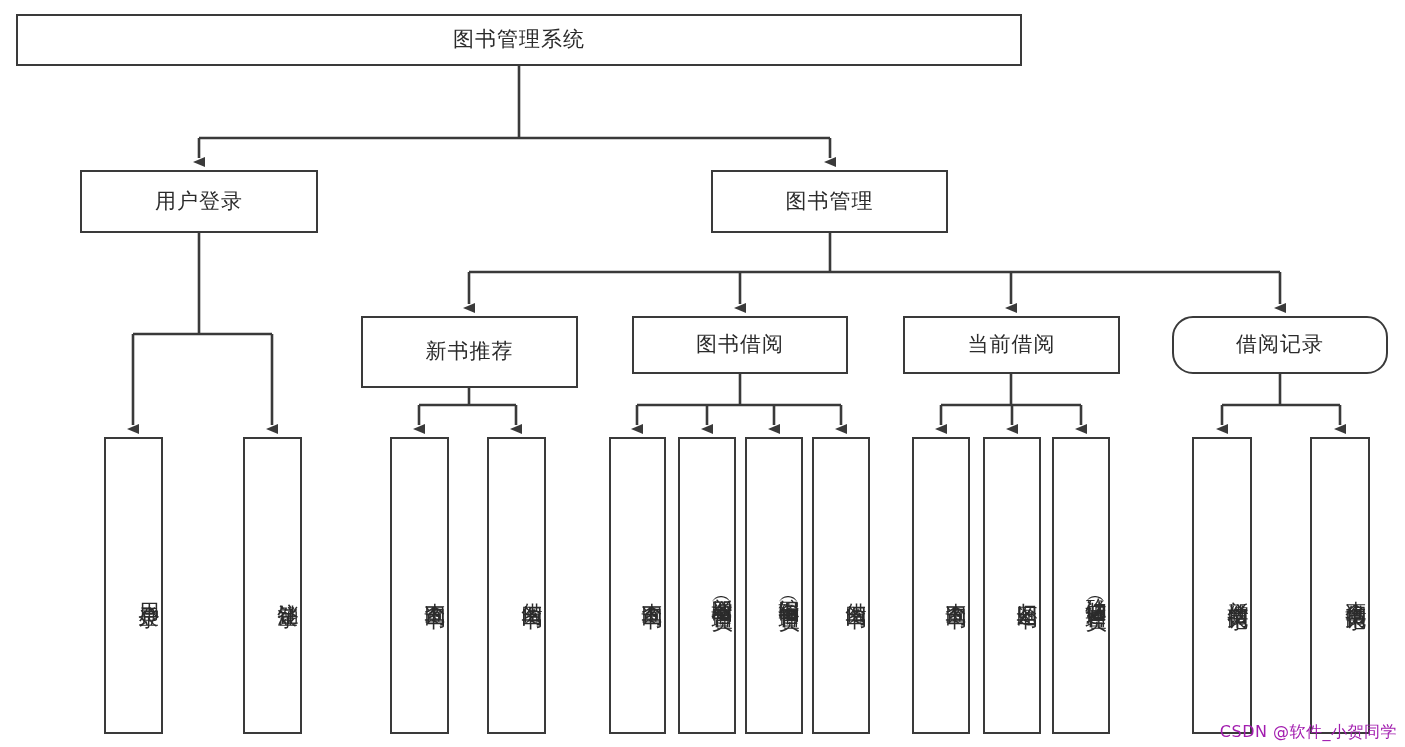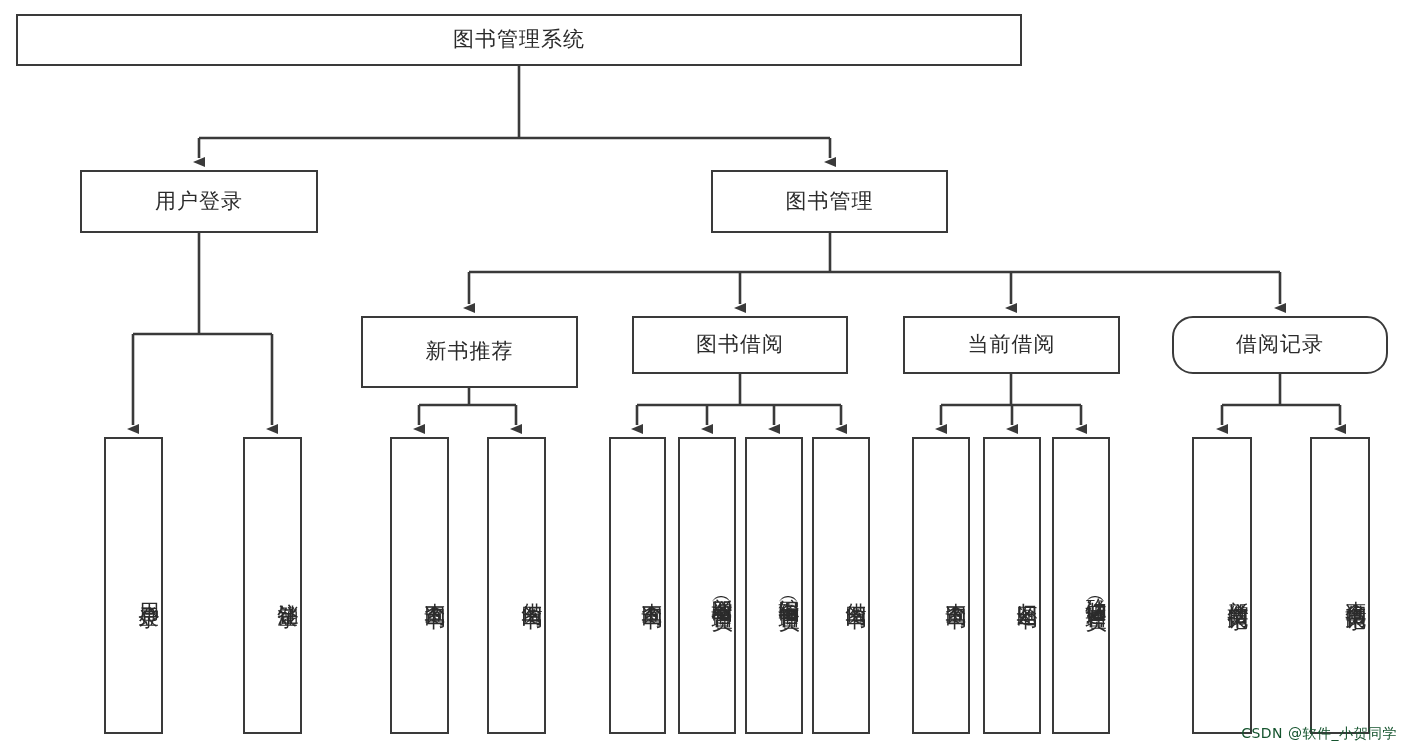--- a/index.html
+++ b/index.html
@@ -54,22 +54,22 @@
   }
   .node .lbl {
     display: block;
     text-align: center;
     white-space: nowrap;
   }
   #watermark {
     position: absolute;
     right: 8px;
     bottom: 4px;
-    font-size: 14px;
-    color: #14532d;
+    font-size: 16px;
+    color: #a21caf;
     letter-spacing: 0.5px;
     white-space: nowrap;
     pointer-events: none;
   }
 </style>
 </head>
 <body>
 
 <div id="canvas">
 

